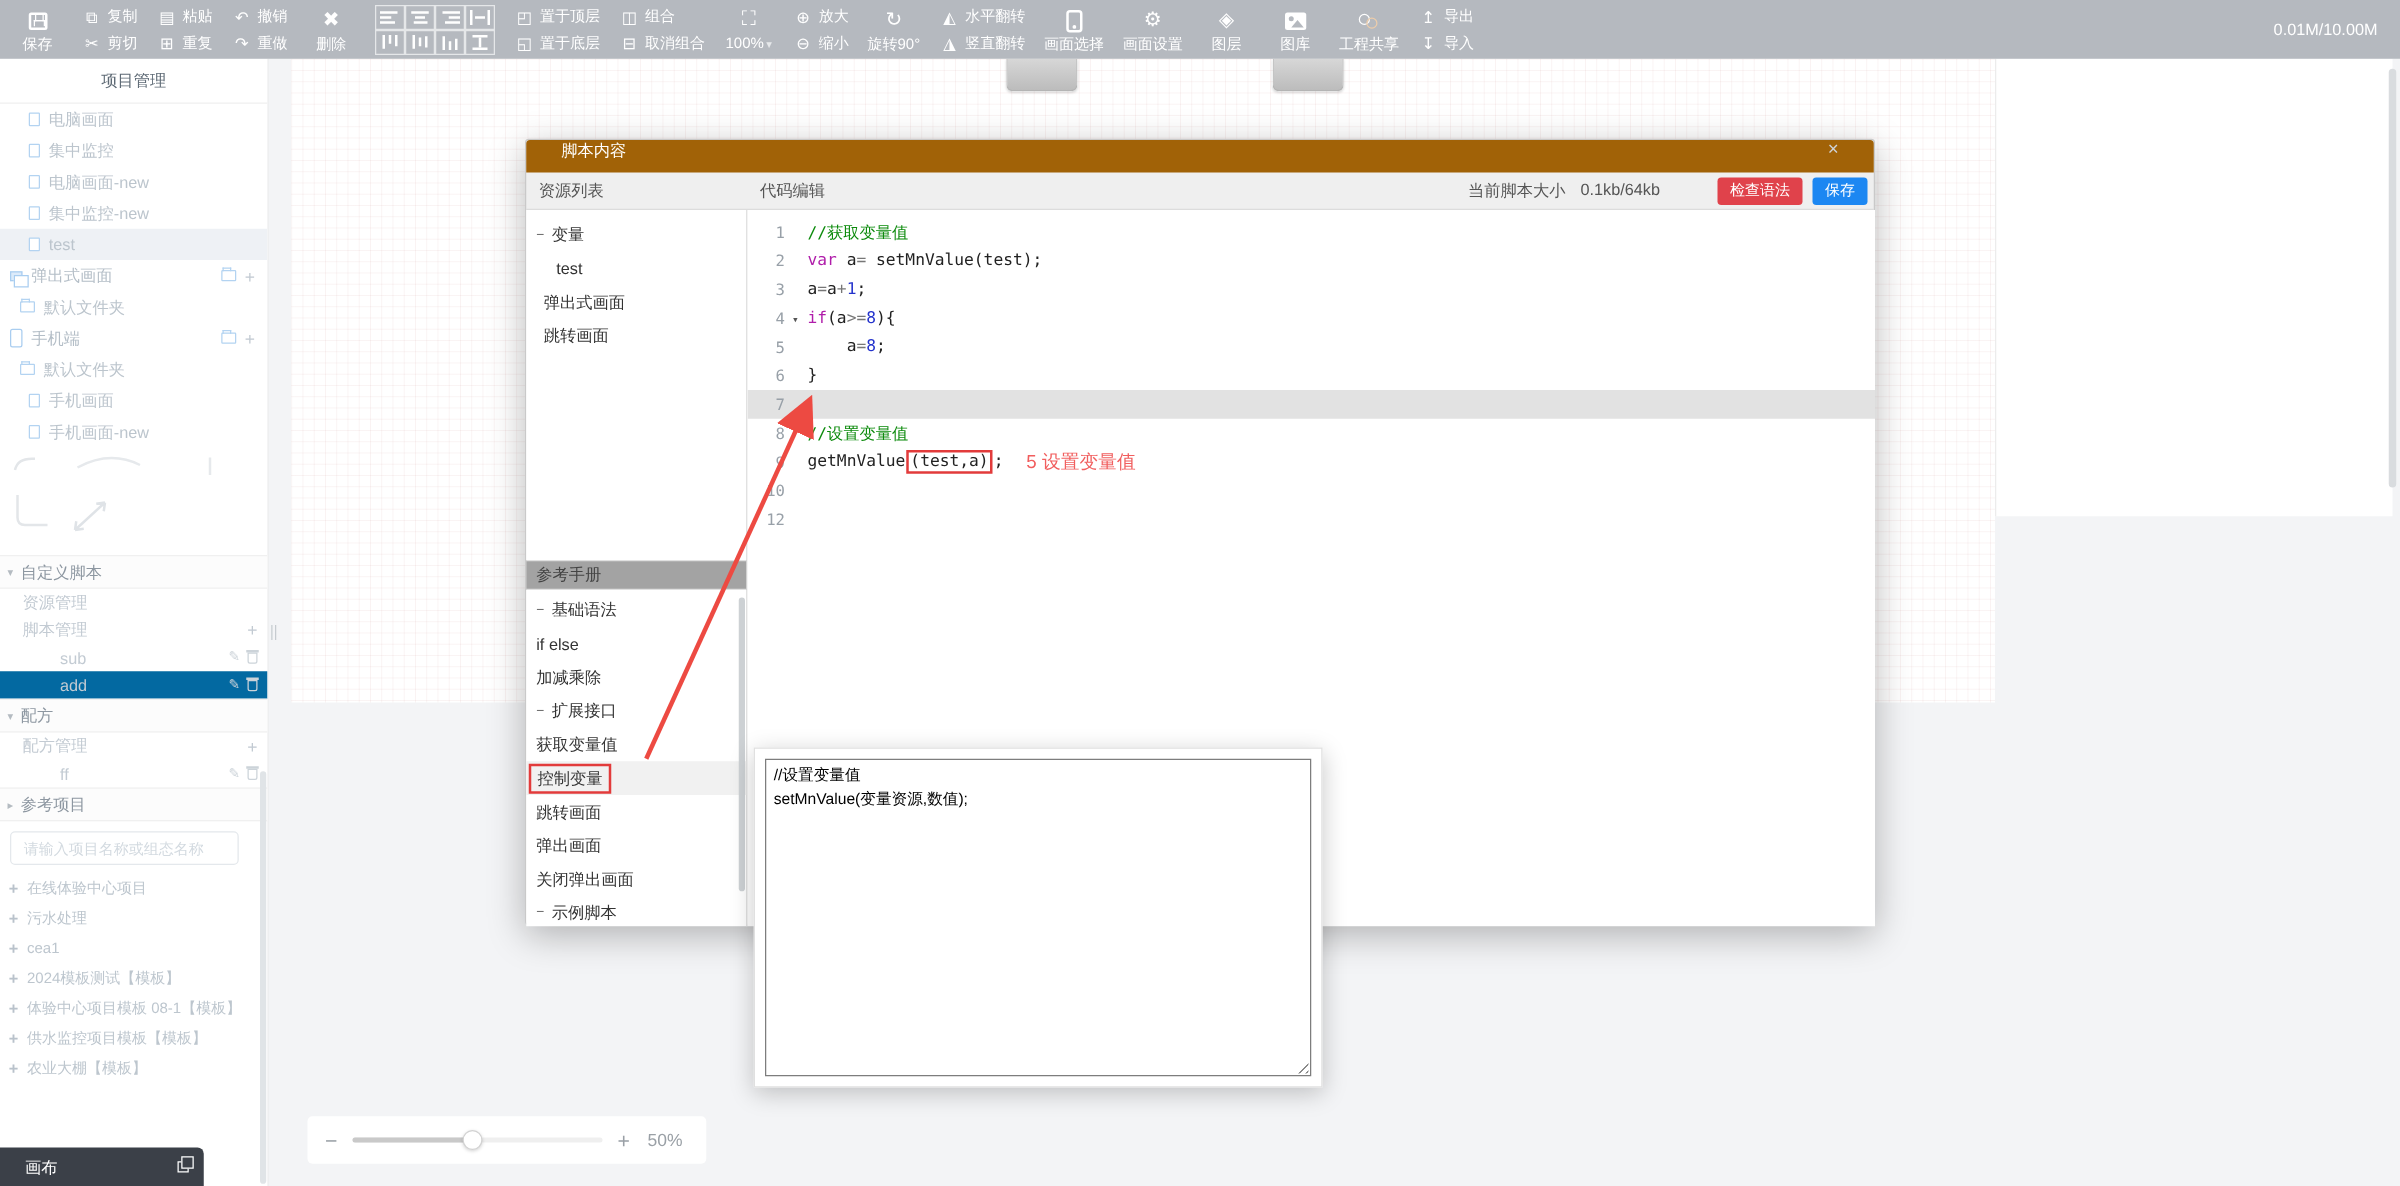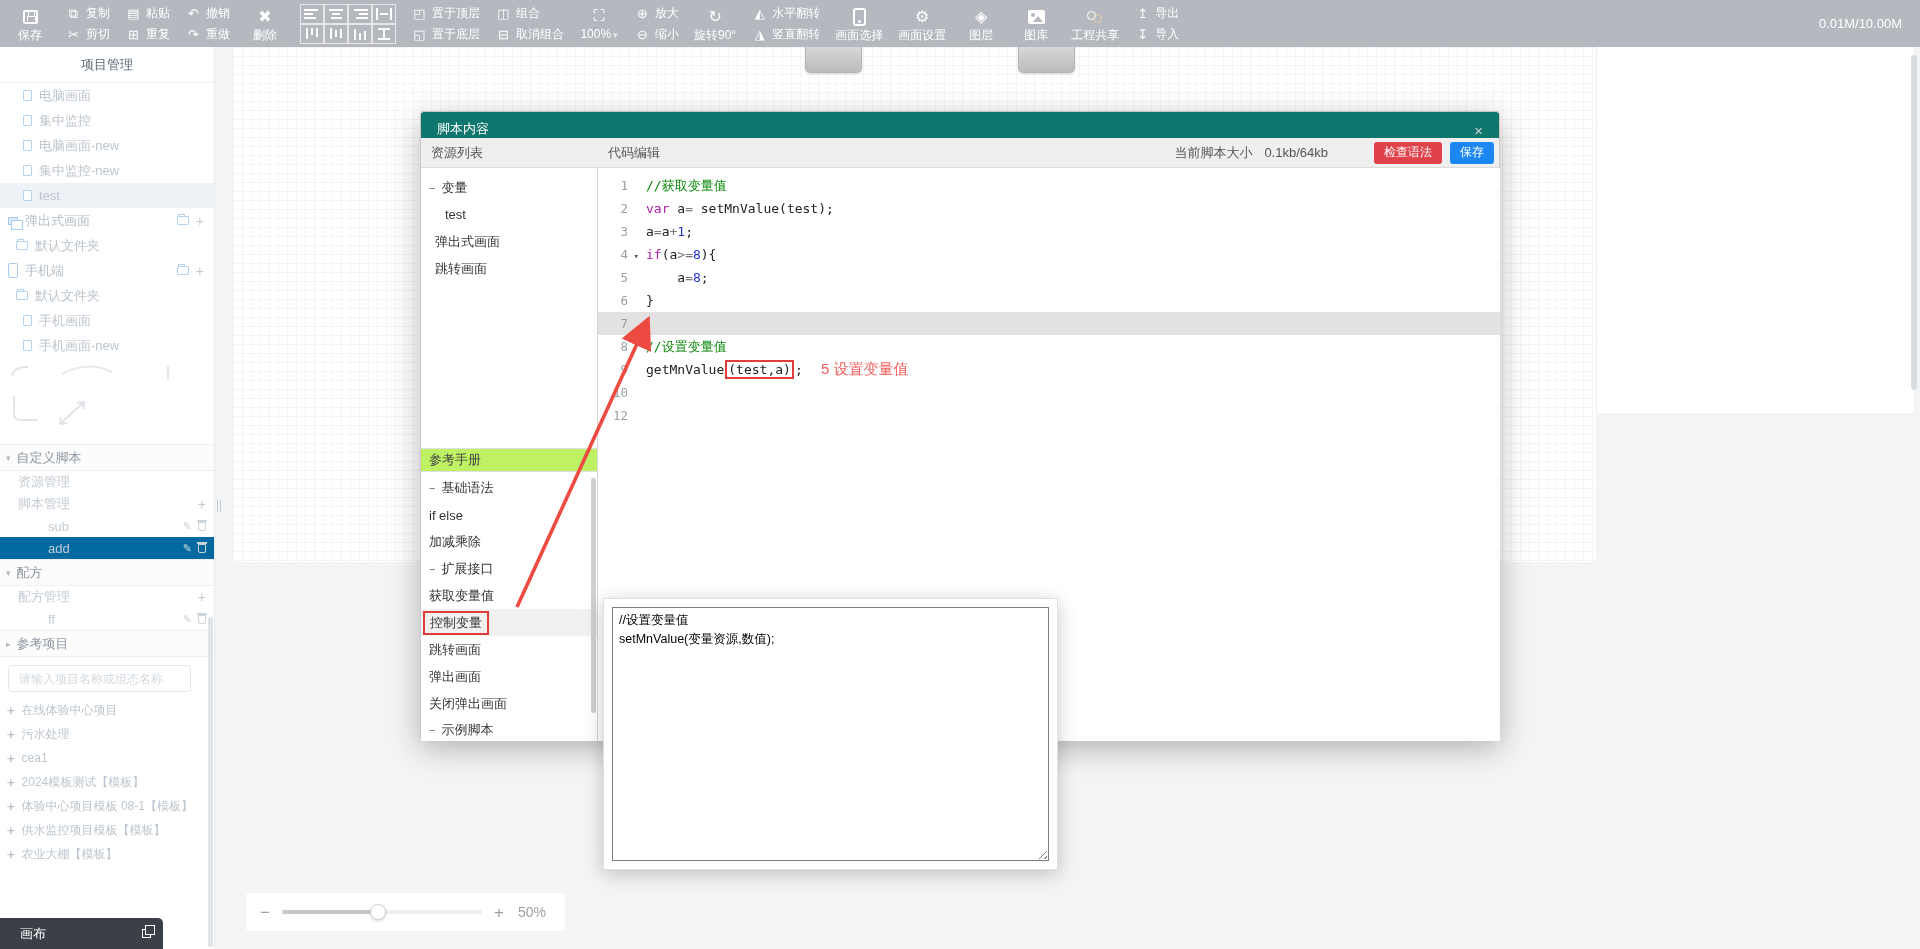--- a/index.html
+++ b/index.html
@@ -104,40 +104,40 @@
 
   
   .cv-tip{position:absolute;left:0;top:918px;width:163px;height:31px;background:#3b4048;border-radius:0 5px 0 0;
     display:flex;align-items:center;color:#fff;font-size:13px;padding:0 12px 0 20px;z-index:35}
   .ic-restore{margin-left:auto;width:9px;height:9px;border:1.5px solid #fff;position:relative;cursor:pointer}
   .ic-restore::before{content:"";position:absolute;left:2px;bottom:2px;width:8px;height:8px;border:1.5px solid #fff;background:#3b4048}
 
   
   .modal{position:absolute;left:420px;top:111px;width:1080px;height:629px;background:#efefef;
     border:1px solid #c9c9c9;border-radius:3px;box-shadow:0 8px 30px rgba(0,0,0,.28);z-index:50}
-  .m-header{height:26px;background:#0f766e;border-radius:3px 3px 0 0;display:flex;align-items:flex-end;
-    color:#fff;font-size:13px;padding:0 16px;cursor:move}
+  .m-header{height:26px;background:#a16207;border-radius:3px 3px 0 0;display:flex;align-items:flex-start;
+    color:#fff;font-size:13px;padding:0 28px;cursor:move}
   .m-close{margin-left:auto;color:#cfd3d9;font-size:15px;line-height:1;cursor:pointer}
   .m-bar{position:absolute;left:0;top:26px;width:100%;height:30px;display:flex;align-items:center;
     border-bottom:1px solid #dcdcdc;font-size:13px;color:#555}
   .m-bar .lbl-res{width:177px;padding-left:10px;flex:0 0 auto}
   .m-bar .lbl-code{padding-left:10px}
-  .m-size{margin-left:auto;display:flex;align-items:center;gap:12px;margin-right:46px}
+  .m-size{margin-left:auto;display:flex;gap:12px;margin-right:46px}
   .m-btn{height:22px;border:none;border-radius:3px;color:#fff;font-size:12px;padding:0 10px;cursor:pointer;
     font-family:"Liberation Sans",sans-serif}
   .m-btn.chk{background:#e0424b;margin-right:8px}
   .m-btn.sav{background:#1c87f2;margin-right:5px}
   .m-left{position:absolute;left:0;top:56px;width:177px;height:573px;background:#fff;border-right:1px solid #d8d8d8}
   .res-list{height:280px;padding-top:6px}
   .r-row{height:27px;display:flex;align-items:center;font-size:13px;color:#333;cursor:pointer;gap:6px}
   .r-row.hdr{padding-left:8px}
   .r-row.chd1{padding-left:14px}
   .r-row.chd2{padding-left:24px}
   .mini-minus{font-size:11px;color:#666}
-  .manual-bar{height:24px;background:#bef264;border-top:1px solid #e0e0e0;border-bottom:1px solid #e0e0e0;
+  .manual-bar{height:24px;background:#a3a3a3;border-top:1px solid #e0e0e0;border-bottom:1px solid #e0e0e0;
     display:flex;align-items:center;padding-left:8px;font-size:13px;color:#444}
   .manual-list{padding-top:3px;position:relative}
   .man-row{height:26.9px;display:flex;align-items:center;font-size:13px;color:#333;cursor:pointer;gap:6px}
   .man-row.hdr{padding-left:8px}
   .man-row.chd{padding-left:8px}
   .man-row.sel{background:#f1f1f1}
   .redbox2{border:2px solid #e23b3b;padding:1px 5px;margin-left:-6px}
   .man-scroll{position:absolute;right:1px;top:6px;width:5px;height:235px;background:#cdd1d4;border-radius:3px}
   .m-code{position:absolute;left:177px;top:56px;width:902px;height:573px;background:#fff;overflow:hidden;
     font-family:"DejaVu Sans Mono","Liberation Mono",monospace;font-size:13px}

